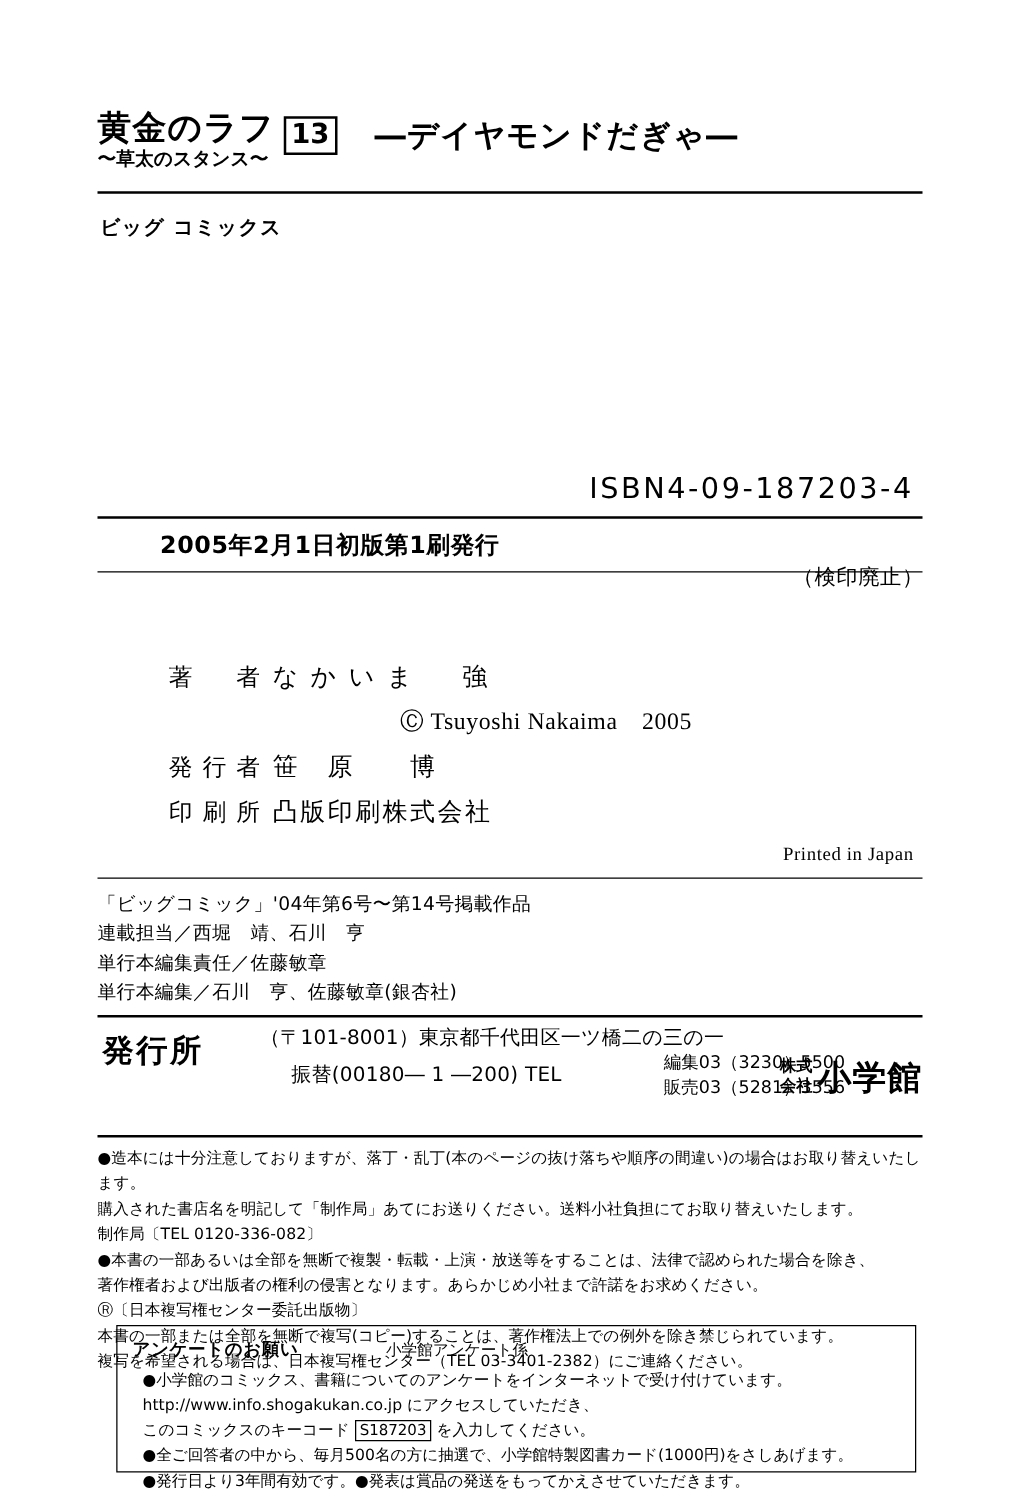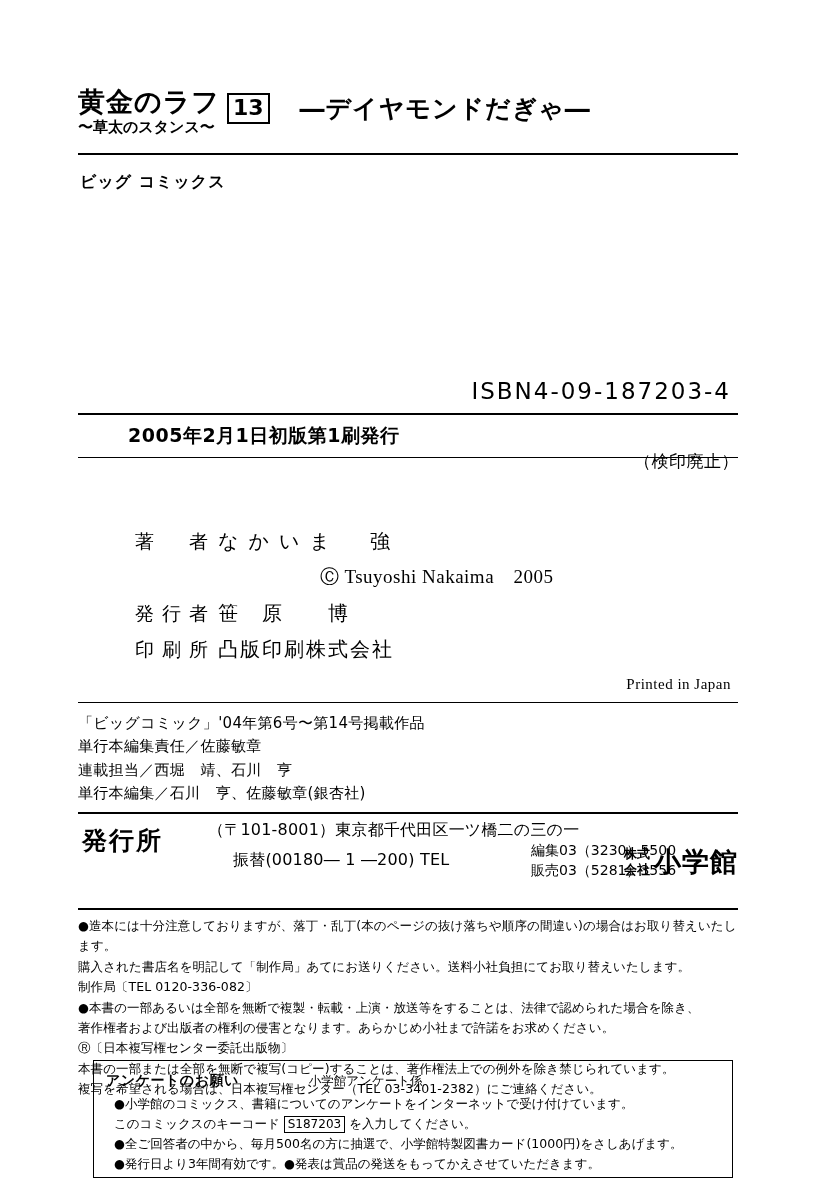--- a/index.html
+++ b/index.html
@@ -319,22 +319,22 @@
       <div class="credit-value">凸版印刷株式会社</div>
     </div>
   </div>
 
   <div class="printed">Printed in Japan</div>
 
   <div class="rule rule-thin" style="left:78px; top:702px; width:660px;"></div>
 
   <div class="serial">
     <div>「ビッグコミック」'04年第6号〜第14号掲載作品</div>
+    <div>連載担当／西堀　靖、石川　亨</div>
     <div>単行本編集責任／佐藤敏章</div>
-    <div>連載担当／西堀　靖、石川　亨</div>
     <div>単行本編集／石川　亨、佐藤敏章(銀杏社)</div>
   </div>
 
   <div class="rule" style="left:78px; top:812px; width:660px;"></div>
 
   <div class="pub-block">
     <div class="pub-title">発行所</div>
     <div class="pub-addr">（〒101-8001）東京都千代田区一ツ橋二の三の一</div>
     <div class="pub-tel">振替(00180― 1 ―200) TEL</div>
     <div class="pub-phone">
@@ -360,20 +360,21 @@
     <div>複写を希望される場合は、日本複写権センター（TEL 03-3401-2382）にご連絡ください。</div>
   </div>
 
   <div class="survey">
     <div class="survey-head">
       <div class="survey-title">アンケートのお願い</div>
       <div class="survey-sub">小学館アンケート係</div>
     </div>
     <div class="survey-body">
       <div>●小学館のコミックス、書籍についてのアンケートをインターネットで受け付けています。</div>
+      <div>http://www.info.shogakukan.co.jp にアクセスしていただき、</div>
       <div>
         <span>このコミックスのキーコード</span>
         <span class="keycode">S187203</span>
         <span>を入力してください。</span>
       </div>
       <div>●全ご回答者の中から、毎月500名の方に抽選で、小学館特製図書カード(1000円)をさしあげます。</div>
       <div>●発行日より3年間有効です。●発表は賞品の発送をもってかえさせていただきます。</div>
     </div>
   </div>
 

